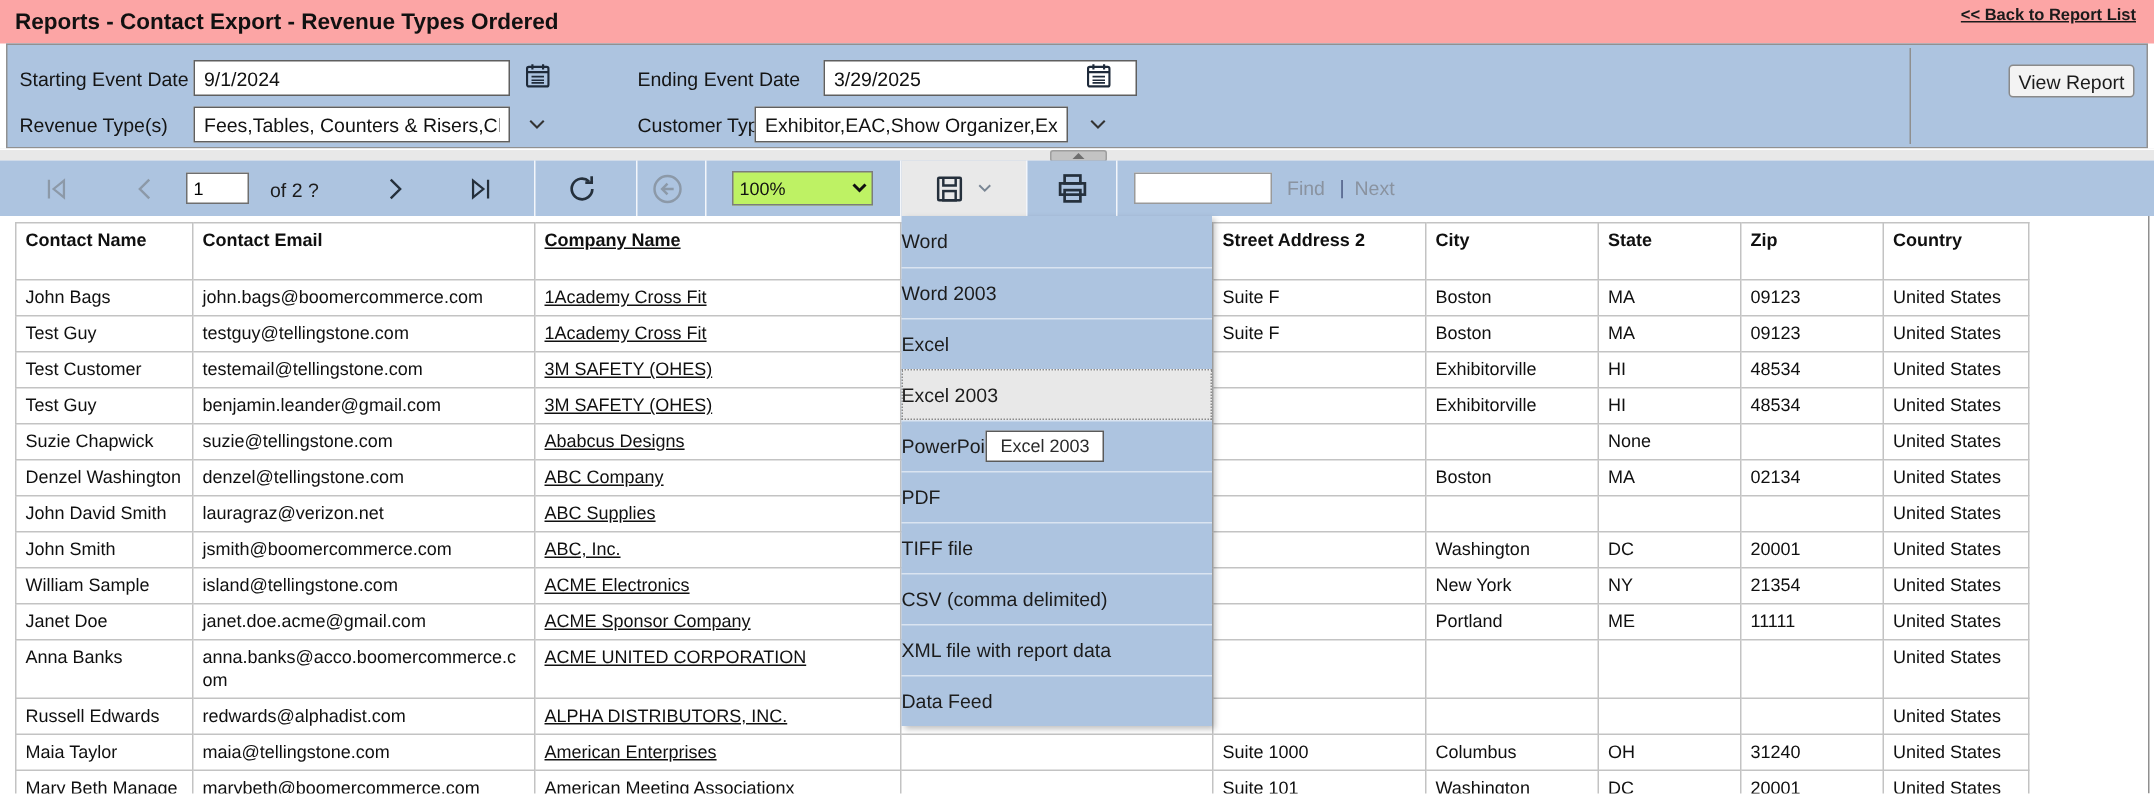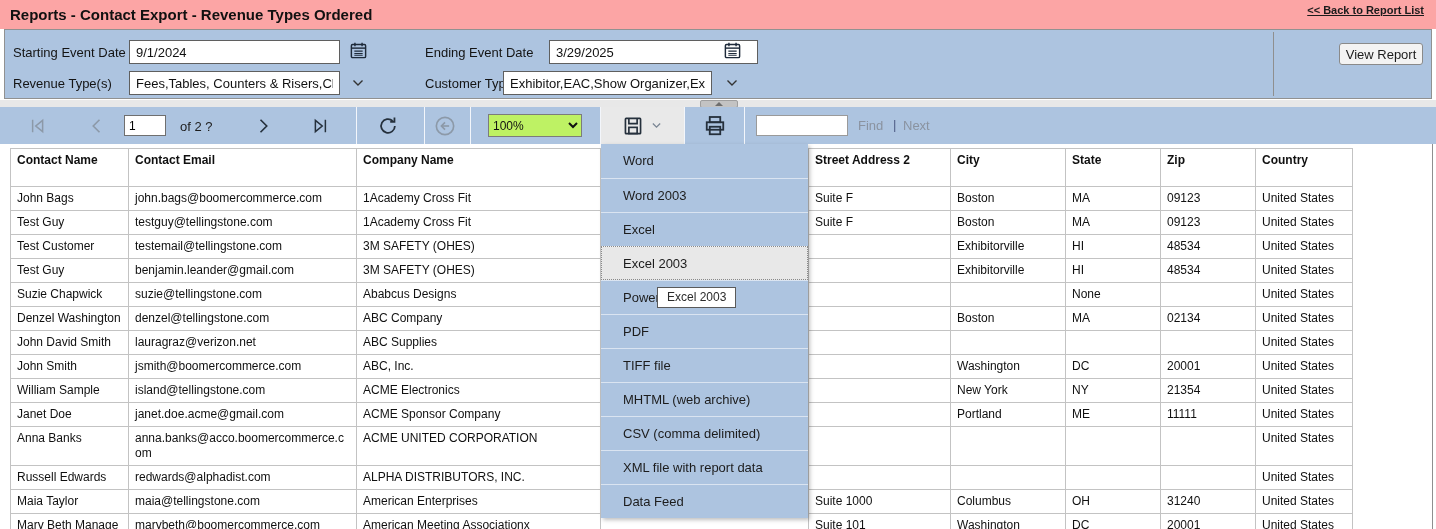--- a/index.html
+++ b/index.html
@@ -63,32 +63,32 @@
 
   table.report { position:absolute; left:10px; top:4px; border-collapse:collapse;
     table-layout:fixed; width:1342px; font-size:12px; }
   table.report th, table.report td { border:1px solid #c3c3c3; vertical-align:top;
     padding:4px 6px; line-height:15px; text-align:left; color:#101010; overflow:hidden; }
   table.report { border:1px solid #999; }
   table.report thead th { font-weight:bold; height:38px;margin-top:12px; }
   table.report tbody td { height:24px; word-break:break-all; }
   table.report th:nth-child(1), table.report td:nth-child(1){ width:118px; }
   table.report th:nth-child(2), table.report td:nth-child(2){ width:228px; }
-  table.report th:nth-child(3), table.report td:nth-child(3){ width:244px; }
+  table.report th:nth-child(3), table.report td:nth-child(3){ width:244px;text-decoration:underline; }
   table.report th:nth-child(4), table.report td:nth-child(4){ width:208px; }
   table.report th:nth-child(5), table.report td:nth-child(5){ width:142px; }
   table.report th:nth-child(6), table.report td:nth-child(6){ width:115px; }
   table.report th:nth-child(7), table.report td:nth-child(7){ width:95px; }
   table.report th:nth-child(8), table.report td:nth-child(8){ width:95px; }
   table.report th:nth-child(9), table.report td:nth-child(9){ width:97px; }
 
   
   .export-menu { position:absolute; left:601px; top:144px; width:207px; background:#adc4e0;
     box-shadow:2px 2px 4px rgba(0,0,0,.25); z-index:20; }
-  .menu-item { height:34px; line-height:34px; padding-left:22px; font-size:13px; color:#1c1c1c;
+  .menu-item { height:34px; line-height:34px; font-size:13px; color:#1c1c1c;
     cursor:pointer; border-top:1px solid rgba(255,255,255,.55); }
   .menu-item:first-child { border-top:none; }
   .menu-item.hover { background:#e8e8e8; outline:1px dotted #8a8a8a; outline-offset:-1px; }
 
   .tooltip { position:absolute; left:657px; top:287px; background:#fff; border:1px solid #5a5a5a;
     padding:2px 9px 3px; font-size:12px; color:#2b2b2b; z-index:30; }
 </style>
 </head>
 <body>
 
@@ -392,19 +392,18 @@
 <div class="right-edge-line"></div>
 
 <div class="export-menu">
     <div class="menu-item">Word</div>
     <div class="menu-item">Word 2003</div>
     <div class="menu-item">Excel</div>
     <div class="menu-item hover">Excel 2003</div>
     <div class="menu-item">PowerPoint</div>
     <div class="menu-item">PDF</div>
     <div class="menu-item">TIFF file</div>
-    <div class="menu-item">MHTML (web archive)</div>
     <div class="menu-item">CSV (comma delimited)</div>
     <div class="menu-item">XML file with report data</div>
     <div class="menu-item">Data Feed</div>
   </div>
 
 <div class="tooltip">Excel 2003</div>
 
 </body></html>

